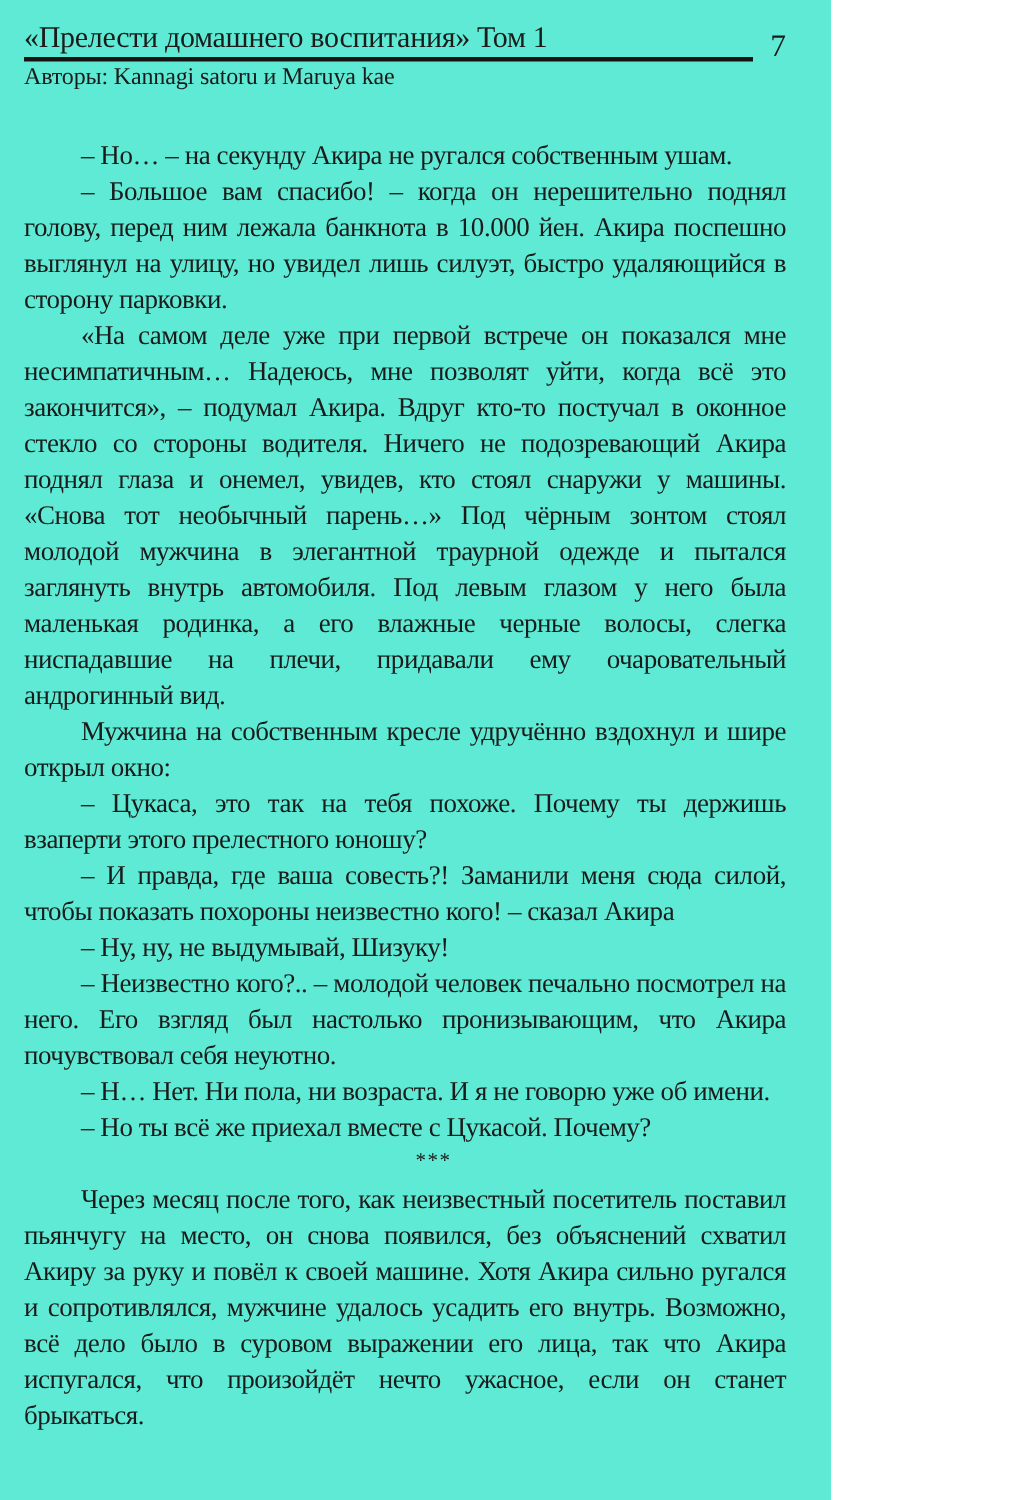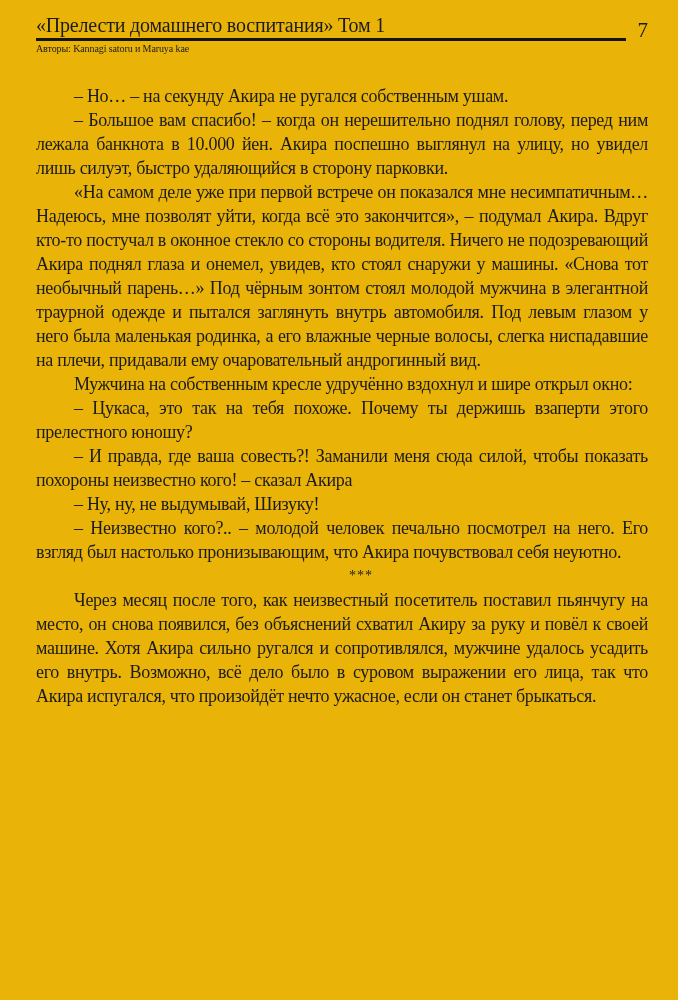--- a/index.html
+++ b/index.html
@@ -2,26 +2,26 @@
 <html lang="ru"><head>
 <meta charset="utf-8">
 <style>
   html, body {
     margin: 0;
     padding: 0;
     background: #ffffff;
   }
   .page {
     position: relative;
-    width: 678px;
+    width: 554px;
     height: 1000px;
     box-sizing: border-box;
-    background: #eab308;
+    background: #5eead4;
     color: #1b1b1b;
-    padding: 14px 30px 0 36px;
+    padding: 14px 30px 0 16px;
     font-family: "Liberation Serif", "DejaVu Serif", serif;
     overflow: hidden;
   }
   .header-row {
     display: flex;
     align-items: flex-end;
   }
   .title-block {
     flex: 1 1 auto;
     border-bottom: 3px solid #141414;
@@ -32,21 +32,21 @@
     overflow: hidden;
   }
   .page-num {
     flex: 0 0 auto;
     font-size: 21px;
     margin-left: 12px;
     padding-bottom: 0px;
     line-height: 1;
   }
   .authors {
-    font-size: 10px;
+    font-size: 16px;
     letter-spacing: -0.1px;
     margin-top: 2px;
   }
   .body-text {
     margin-top: 30px;
     font-size: 18px;
     line-height: 24px;
     text-align: justify;
     letter-spacing: -0.3px;
   }
@@ -77,19 +77,21 @@
 
   <div class="body-text">
     <p>– Но… – на секунду Акира не ругался собственным ушам.</p>
     <p>– Большое вам спасибо! – когда он нерешительно поднял голову, перед ним лежала банкнота в 10.000 йен. Акира поспешно выглянул на улицу, но увидел лишь силуэт, быстро удаляющийся в сторону парковки.</p>
     <p>«На самом деле уже при первой встрече он показался мне несимпатичным… Надеюсь, мне позволят уйти, когда всё это закончится», – подумал Акира. Вдруг кто-то постучал в оконное стекло со стороны водителя. Ничего не подозревающий Акира поднял глаза и онемел, увидев, кто стоял снаружи у машины. «Снова тот необычный парень…» Под чёрным зонтом стоял молодой мужчина в элегантной траурной одежде и пытался заглянуть внутрь автомобиля. Под левым глазом у него была маленькая родинка, а его влажные черные волосы, слегка ниспадавшие на плечи, придавали ему очаровательный андрогинный вид.</p>
     <p>Мужчина на собственным кресле удручённо вздохнул и шире открыл окно:</p>
     <p>– Цукаса, это так на тебя похоже. Почему ты держишь взаперти этого прелестного юношу?</p>
     <p>– И правда, где ваша совесть?! Заманили меня сюда силой, чтобы показать похороны неизвестно кого! – сказал Акира</p>
     <p>– Ну, ну, не выдумывай, Шизуку!</p>
     <p>– Неизвестно кого?.. – молодой человек печально посмотрел на него. Его взгляд был настолько пронизывающим, что Акира почувствовал себя неуютно.</p>
+    <p>– Н… Нет. Ни пола, ни возраста. И я не говорю уже об имени.</p>
+    <p>– Но ты всё же приехал вместе с Цукасой. Почему?</p>
 
     <p class="separator">***</p>
 
     <p>Через месяц после того, как неизвестный посетитель поставил пьянчугу на место, он снова появился, без объяснений схватил Акиру за руку и повёл к своей машине. Хотя Акира сильно ругался и сопротивлялся, мужчине удалось усадить его внутрь. Возможно, всё дело было в суровом выражении его лица, так что Акира испугался, что произойдёт нечто ужасное, если он станет брыкаться.</p>
   </div>
 
 </div>
 
 </body></html>

